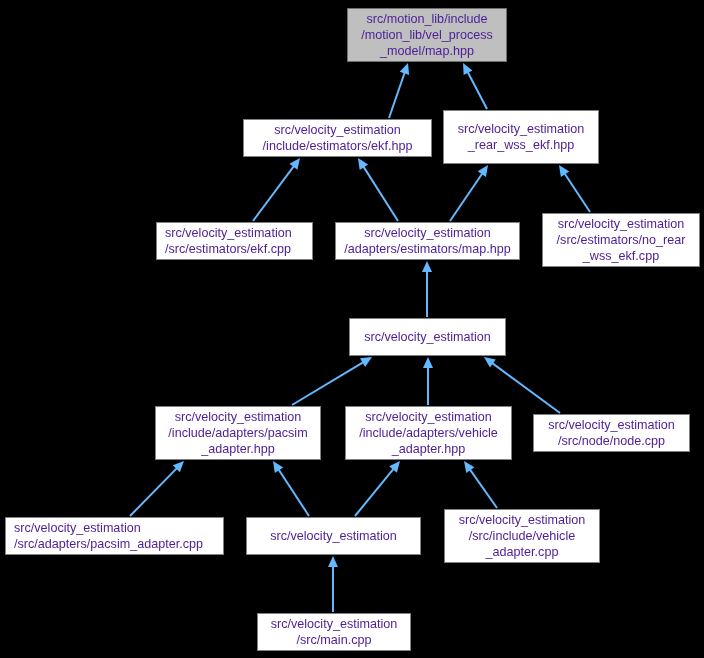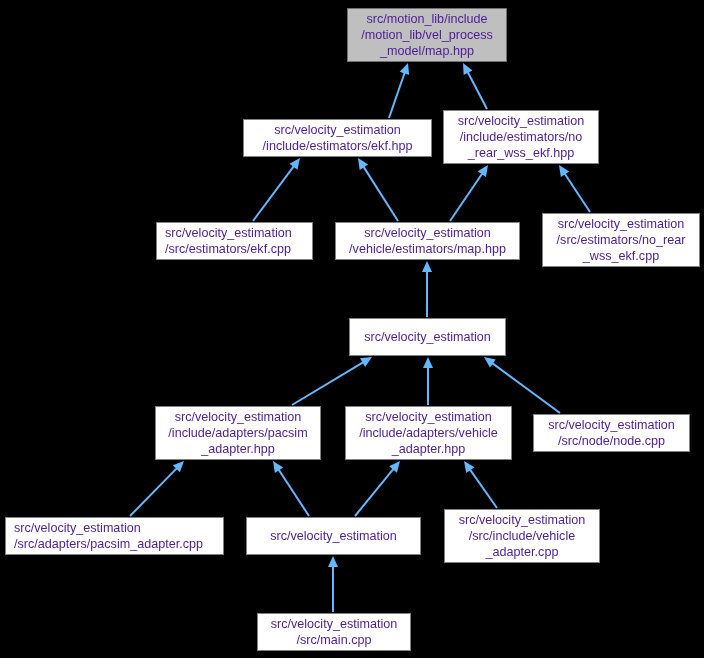--- a/index.html
+++ b/index.html
@@ -83,23 +83,23 @@
       <polygon points="273,461 283.2077585061093,467.4654208123643 274.8407433371672,472.9420125593082" fill="#63b8ff"></polygon>
       <line x1="355" y1="516" x2="394.3008598876846" y2="467.9656156928299" stroke="#63b8ff" stroke-width="2"></line>
       <polygon points="400,461 396.90417080318673,472.6797192425228 389.1645978111535,466.3473413399502" fill="#63b8ff"></polygon>
       <line x1="497" y1="508" x2="469.17167379328356" y2="468.36571722073717" stroke="#63b8ff" stroke-width="2"></line>
       <polygon points="464,461 474.4129997588672,467.1293911624102 466.2288695136037,472.8756953771696" fill="#63b8ff"></polygon>
       <line x1="333" y1="612" x2="333" y2="565" stroke="#63b8ff" stroke-width="2"></line>
       <polygon points="333,556 338,567 328,567" fill="#63b8ff"></polygon>
     </svg>
 <div class="node root" title="src/motion_lib/include/motion_lib/vel_process_model/map.hpp" style="left: 347px; top: 8px; width: 160px; height: 54px;"><span class="line">src/motion_lib/include</span><span class="line">/motion_lib/vel_process</span><span class="line">_model/map.hpp</span></div>
     <div class="node" title="src/velocity_estimation/include/estimators/ekf.hpp" style="left: 243px; top: 119px; width: 189px; height: 38px;"><span class="line">src/velocity_estimation</span><span class="line">/include/estimators/ekf.hpp</span></div>
-    <div class="node" title="src/velocity_estimation/include/estimators/no_rear_wss_ekf.hpp" style="left: 443px; top: 110px; width: 156px; height: 54px;"><span class="line">src/velocity_estimation</span><span class="line">/include/estimators/no</span><span class="line">_rear_wss_ekf.hpp</span></div>
+    <div class="node" title="src/velocity_estimation/include/estimators/no_rear_wss_ekf.hpp" style="left: 443px; top: 110px; width: 156px; height: 54px;"><span class="line">src/velocity_estimation</span><span class="line">_rear_wss_ekf.hpp</span></div>
     <div class="node leftalign" title="src/velocity_estimation/src/estimators/ekf.cpp" style="left: 156px; top: 222px; width: 157px; height: 38px;"><span class="line">src/velocity_estimation</span><span class="line">/src/estimators/ekf.cpp</span></div>
-    <div class="node" title="src/velocity_estimation/include/estimators/map.hpp" style="left: 335px; top: 222px; width: 185px; height: 38px;"><span class="line">src/velocity_estimation</span><span class="line">/vehicle/estimators/map.hpp</span></div>
+    <div class="node" title="src/velocity_estimation/include/estimators/map.hpp" style="left: 335px; top: 222px; width: 185px; height: 38px;"><span class="line">src/velocity_estimation</span><span class="line">/adapters/estimators/map.hpp</span></div>
     <div class="node" title="src/velocity_estimation/src/estimators/no_rear_wss_ekf.cpp" style="left: 542px; top: 213px; width: 158px; height: 54px;"><span class="line">src/velocity_estimation</span><span class="line">/src/estimators/no_rear</span><span class="line">_wss_ekf.cpp</span></div>
     <div class="node" title="src/velocity_estimation/include/node/node.hpp" style="left: 349px; top: 318px; width: 157px; height: 38px;"><span class="line">src/velocity_estimation</span></div>
     <div class="node" title="src/velocity_estimation/include/adapters/pacsim_adapter.hpp" style="left: 155px; top: 406px; width: 166px; height: 54px;"><span class="line">src/velocity_estimation</span><span class="line">/include/adapters/pacsim</span><span class="line">_adapter.hpp</span></div>
     <div class="node" title="src/velocity_estimation/include/adapters/vehicle_adapter.hpp" style="left: 345px; top: 406px; width: 167px; height: 54px;"><span class="line">src/velocity_estimation</span><span class="line">/include/adapters/vehicle</span><span class="line">_adapter.hpp</span></div>
     <div class="node" title="src/velocity_estimation/src/node/node.cpp" style="left: 533px; top: 414px; width: 157px; height: 38px;"><span class="line">src/velocity_estimation</span><span class="line">/src/node/node.cpp</span></div>
     <div class="node leftalign" title="src/velocity_estimation/src/adapters/pacsim_adapter.cpp" style="left: 5px; top: 517px; width: 219px; height: 38px;"><span class="line">src/velocity_estimation</span><span class="line">/src/adapters/pacsim_adapter.cpp</span></div>
     <div class="node" title="src/velocity_estimation/include/adapters/map.hpp" style="left: 246px; top: 517px; width: 175px; height: 38px;"><span class="line">src/velocity_estimation</span></div>
     <div class="node" title="src/velocity_estimation/src/adapters/vehicle_adapter.cpp" style="left: 444px; top: 509px; width: 156px; height: 54px;"><span class="line">src/velocity_estimation</span><span class="line">/src/include/vehicle</span><span class="line">_adapter.cpp</span></div>
     <div class="node" title="src/velocity_estimation/src/main.cpp" style="left: 257px; top: 613px; width: 154px; height: 38px;"><span class="line">src/velocity_estimation</span><span class="line">/src/main.cpp</span></div>
   </div>

